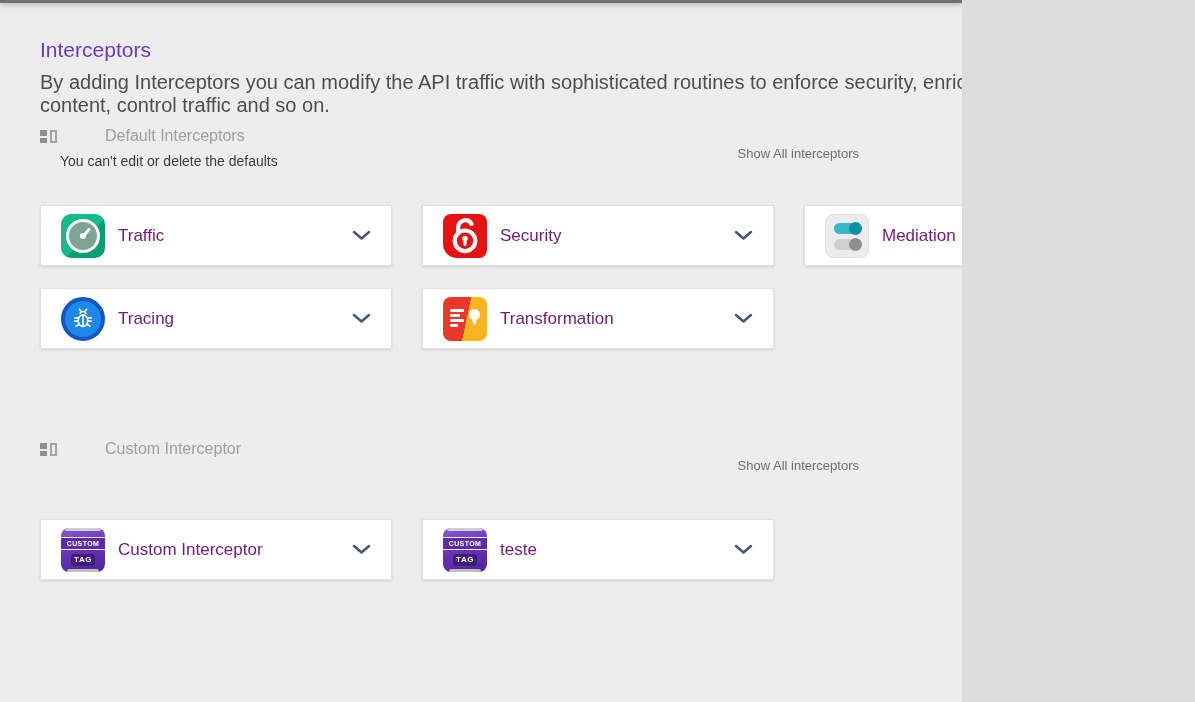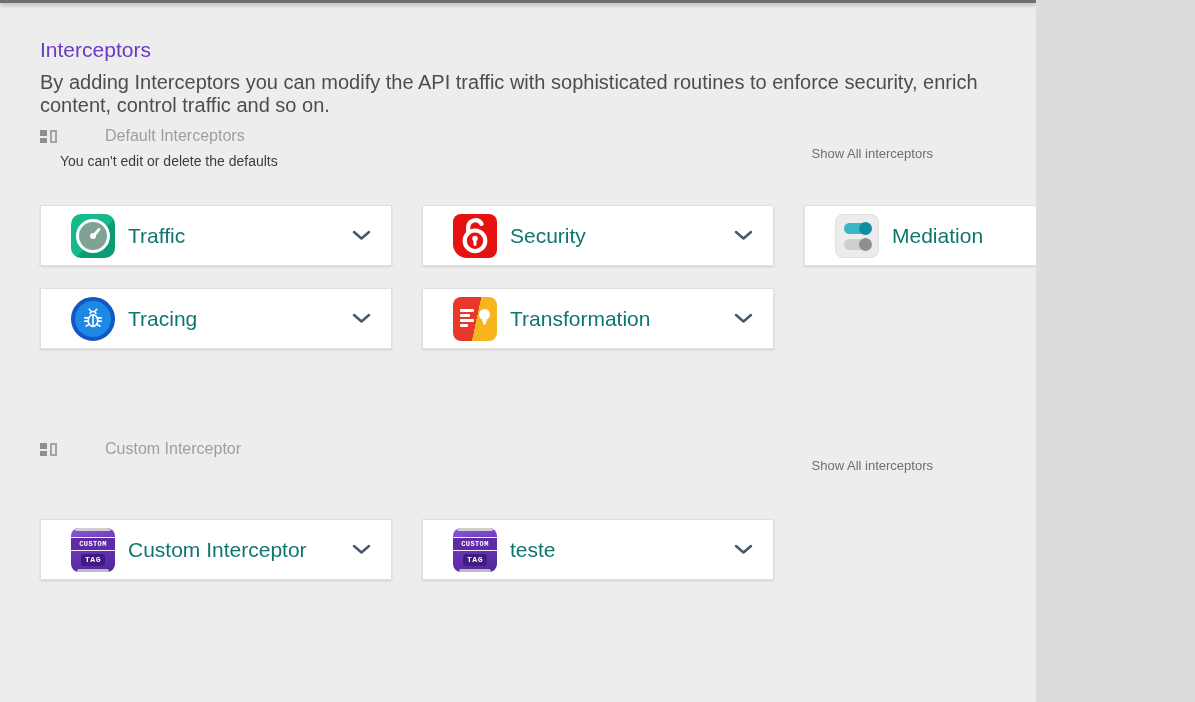--- a/index.html
+++ b/index.html
@@ -1,16 +1,16 @@
 <!DOCTYPE html>
 <html><head>
 <meta charset="utf-8">
 <style>
   html,body{margin:0;padding:0;background:#dcdcdc;}
-  .stage{position:relative;width:1036px;height:702px;background:#EDEDED;overflow:hidden;
+  .stage{position:relative;width:962px;height:702px;background:#EDEDED;overflow:hidden;
          font-family:"Liberation Sans",sans-serif;-webkit-font-smoothing:antialiased;}
   .top-edge{position:absolute;left:0;top:0;width:100%;height:3px;background:#6f6f6f;
             box-shadow:0 2px 4px rgba(0,0,0,.28);}
   .page-title{position:absolute;left:40px;top:38px;font-size:21px;color:#6B3BC4;}
   .page-subtitle{position:absolute;left:40px;top:71px;font-size:20px;color:#4d4d4d;width:1010px;}
   .info-icon{position:absolute;left:1119px;top:63px;width:14px;height:14px;border:2px solid #0fb8d2;
              border-radius:50%;color:#0fb8d2;font-size:11px;font-weight:bold;text-align:center;
              line-height:14px;cursor:pointer;font-family:"Liberation Serif",serif;}
   
   .section-header{position:absolute;display:flex;align-items:center;gap:9px;}
@@ -23,22 +23,22 @@
   .section-subtext{position:absolute;left:60px;font-size:14px;color:#3c3c3c;}
   
   .show-all-label{position:absolute;right:103px;font-size:13px;color:#6e6e6e;}
   .toggle{position:absolute;width:46px;height:24px;cursor:pointer;}
   .toggle .track{position:absolute;left:8px;top:5px;width:38px;height:14px;border-radius:7px;background:#d9d9d9;}
   .toggle .knob{position:absolute;left:0;top:0;width:24px;height:24px;border-radius:50%;background:#fdfdfd;
                 box-shadow:0 1px 3px rgba(0,0,0,.35);}
   
   .card{position:absolute;width:352px;height:61px;background:#fff;border:1px solid #e0e0e0;
         box-shadow:0 1px 2px rgba(0,0,0,.12);display:flex;align-items:center;cursor:pointer;box-sizing:border-box;}
-  .card-icon{position:relative;width:44px;height:44px;margin-left:30px;flex:0 0 44px;font-family:Liberation Mono, monospace;}
-  .card-label{margin-left:13px;font-size:21px;color:#0f766e;}
+  .card-icon{position:relative;width:44px;height:44px;margin-left:20px;flex:0 0 44px;}
+  .card-label{margin-left:13px;font-size:17px;color:#701a75;}
   .chevron{margin-left:auto;margin-right:20px;display:flex;align-items:center;}
   
   .ic-traffic{border-radius:10px;background:linear-gradient(135deg,#15b98c 55%,#0a9d73 55%);}
   .ic-traffic .dial{position:absolute;left:5px;top:5px;width:28px;height:28px;border:3px solid #fff;
                     border-radius:50%;background:#80a294;}
   .ic-traffic .needle{position:absolute;left:20.5px;top:12px;width:3px;height:11px;background:#fff;
                       border-radius:2px;transform-origin:50% 90%;transform:rotate(40deg);}
   .ic-traffic .hub{position:absolute;left:19px;top:19px;width:6px;height:6px;border-radius:50%;background:#fff;}
   
   .ic-security{border-radius:8px 8px 8px 14px;background:#e5120f;}

